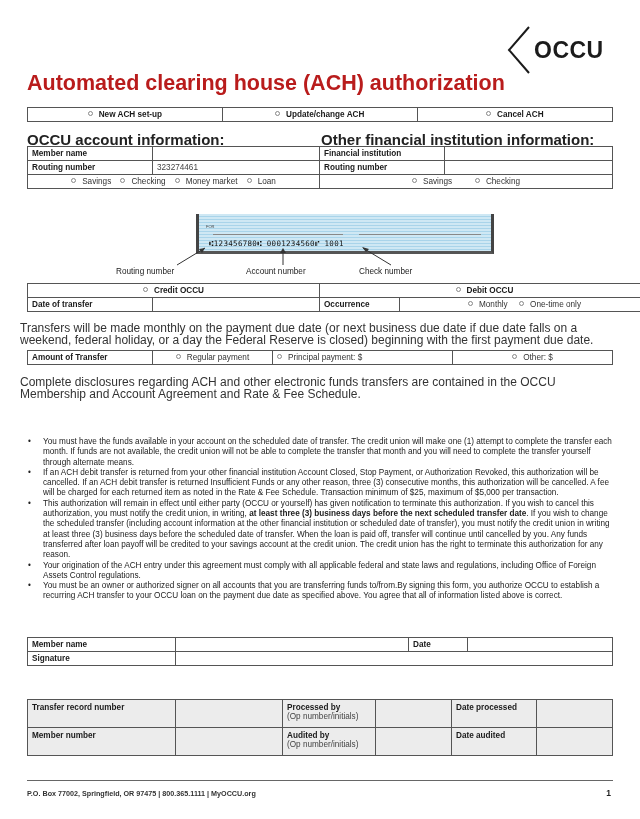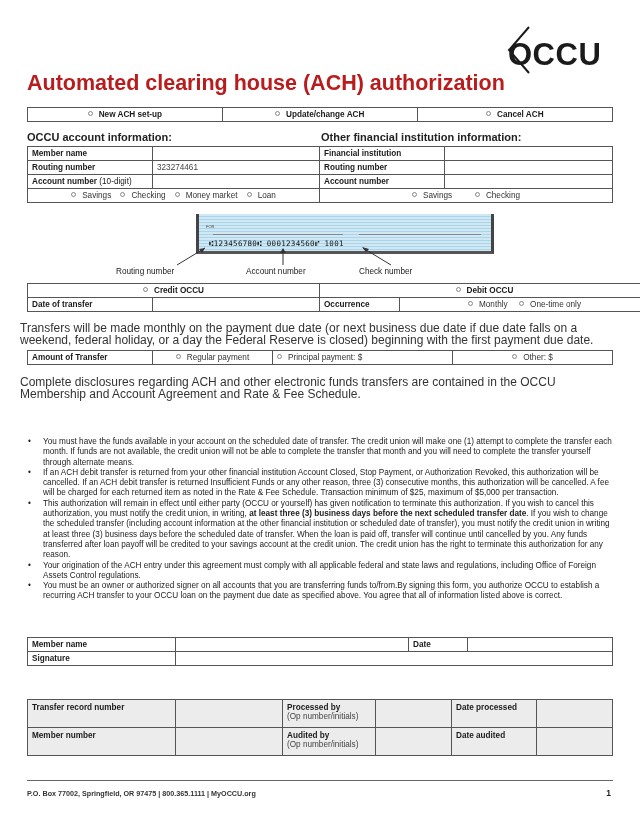--- a/index.html
+++ b/index.html
@@ -1,35 +1,35 @@
 <!DOCTYPE html>
 <html><head>
 <meta charset="utf-8">
 <style>
   * { box-sizing: border-box; margin: 0; padding: 0; }
   html, body { width: 640px; height: 819px; background: #ffffff; overflow: hidden; }
   body { font-family: "Liberation Sans", sans-serif; color: #1a1a1a; font-size: 8.2px; position: relative; }
 
   .logo { position: absolute; left: 507px; top: 24px; width: 110px; height: 52px; }
   .logo svg { width: 30px; height: 52px; position: absolute; left: 0; top: 0; }
-  .logo-text { position: absolute; left: 1px; top: 13px; font-size: 31px; font-weight: bold; letter-spacing: 0.5px; color: #1b1b1b; }
+  .logo-text { position: absolute; left: 27px; top: 13px; font-size: 23px; font-weight: bold; letter-spacing: 0.5px; color: #1b1b1b; }
 
   .title { position: absolute; left: 27px; top: 71px; font-size: 21.5px; font-weight: bold; color: #b91c1c; }
 
   table { border-collapse: collapse; position: absolute; }
   td { border: 1px solid #555; padding: 1px 4px; height: 14px; vertical-align: middle; white-space: nowrap; }
   .b { font-weight: bold; }
   .c { text-align: center; }
   .radio { display: inline-block; width: 5px; height: 5px; border: 1px solid #888; border-radius: 50%; margin-right: 6px; vertical-align: middle; position: relative; top: -1px; }
   .sub { font-weight: normal; }
 
   .t-type { left: 27px; top: 107px; width: 586px; border: 1.5px solid #555; }
   .t-type td { height: 14px; text-align: center; }
 
-  .sec-label { position: absolute; font-weight: bold; font-size: 11px; color: #222; }
+  .sec-label { position: absolute; font-weight: bold; font-size: 15px; color: #222; }
 
   .t-acct { left: 27px; top: 146px; width: 586px; border: 1.5px solid #555; }
 
   .check-area { position: absolute; left: 27px; top: 208px; width: 586px; height: 75px; }
   .check { position: absolute; left: 169px; top: 6px; width: 298px; height: 40px; background: repeating-linear-gradient(to bottom, #cfe8f4 0px, #cfe8f4 2px, #a9d4ea 2px, #a9d4ea 3px); border-left: 3px solid #444; border-right: 3px solid #444; border-bottom: 3px solid #555; }
   .check-for { position: absolute; left: 7px; top: 10px; font-size: 4px; color: #444; }
   .check-line1 { position: absolute; left: 14px; top: 20px; width: 130px; border-top: 1px solid #888; }
   .check-line2 { position: absolute; left: 160px; top: 20px; width: 122px; border-top: 1px solid #888; }
   .check-micr { position: absolute; left: 10px; top: 25px; font-family: "DejaVu Sans Mono", monospace; font-size: 7.5px; letter-spacing: 0.3px; color: #111; }
   .check-lbl { position: absolute; top: 59px; font-size: 8.2px; color: #222; }
@@ -87,26 +87,20 @@
       <tr>
     <td class="b" style="width:125px">Member name</td>
     <td style="width:167px"></td>
     <td class="b" style="width:125px">Financial institution</td>
     <td></td>
   </tr>
   <tr>
     <td class="b">Routing number</td>
     <td style="color:#444;">323274461</td>
     <td class="b">Routing number</td>
-    <td></td>
-  </tr>
-  <tr>
-    <td><span class="b">Account number</span> <span class="sub">(10-digit)</span></td>
-    <td></td>
-    <td class="b">Account number</td>
     <td></td>
   </tr>
   <tr>
     <td colspan="2" class="c" style="color:#333;">
       <span><span class="radio"></span><span>Savings</span></span>&nbsp;&nbsp;&nbsp;
       <span><span class="radio"></span><span>Checking</span></span>&nbsp;&nbsp;&nbsp;
       <span><span class="radio"></span><span>Money market</span></span>&nbsp;&nbsp;&nbsp;
       <span><span class="radio"></span><span>Loan</span></span>
     </td>
     <td colspan="2" class="c" style="color:#333;">

